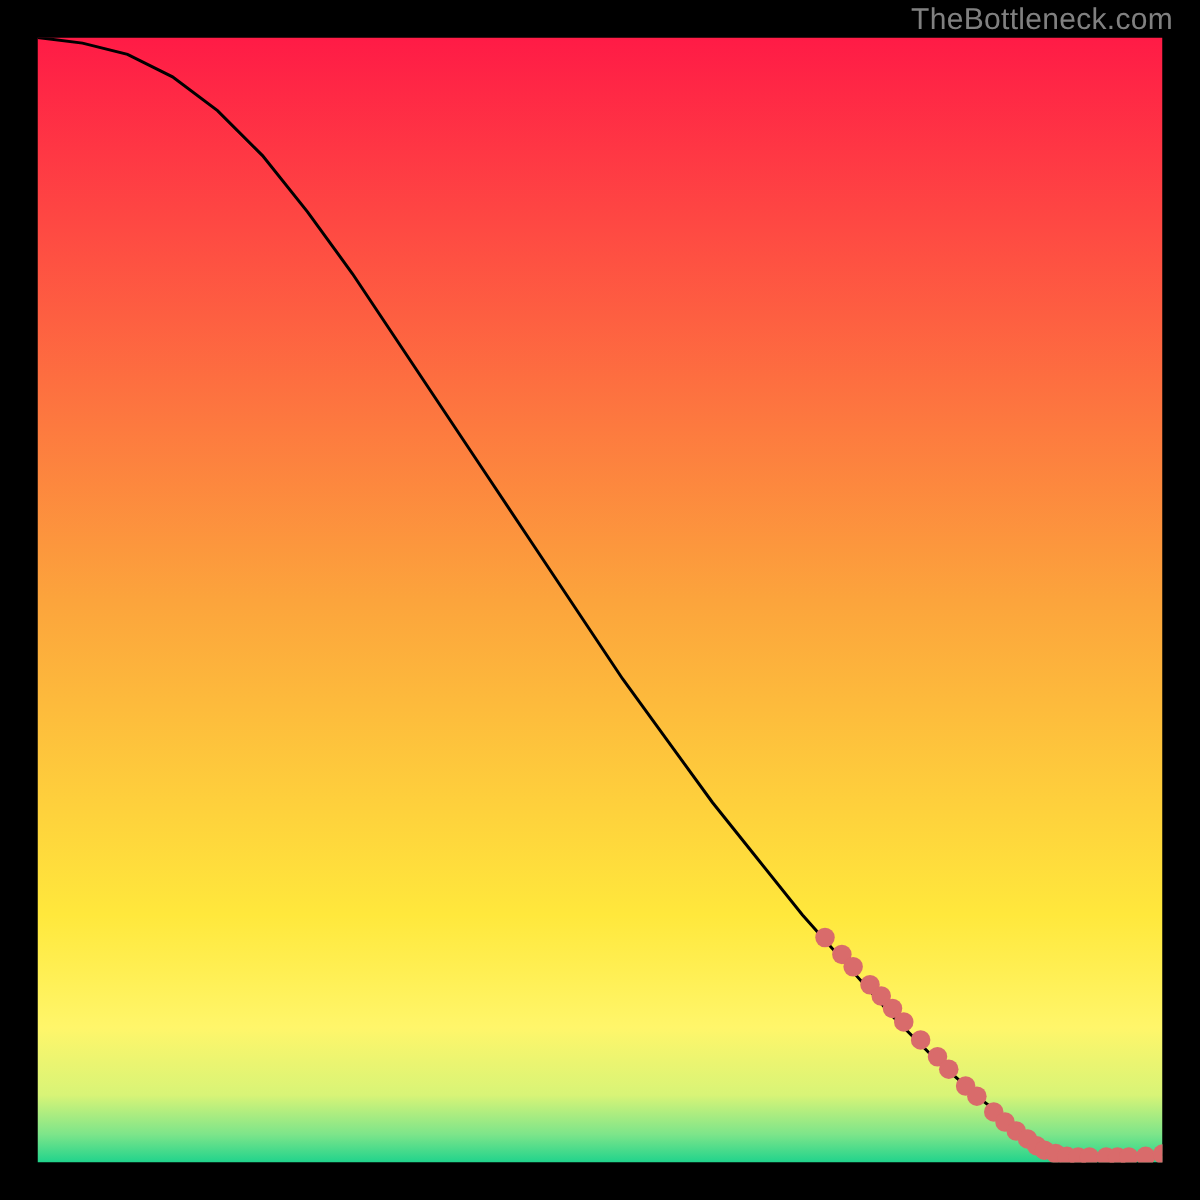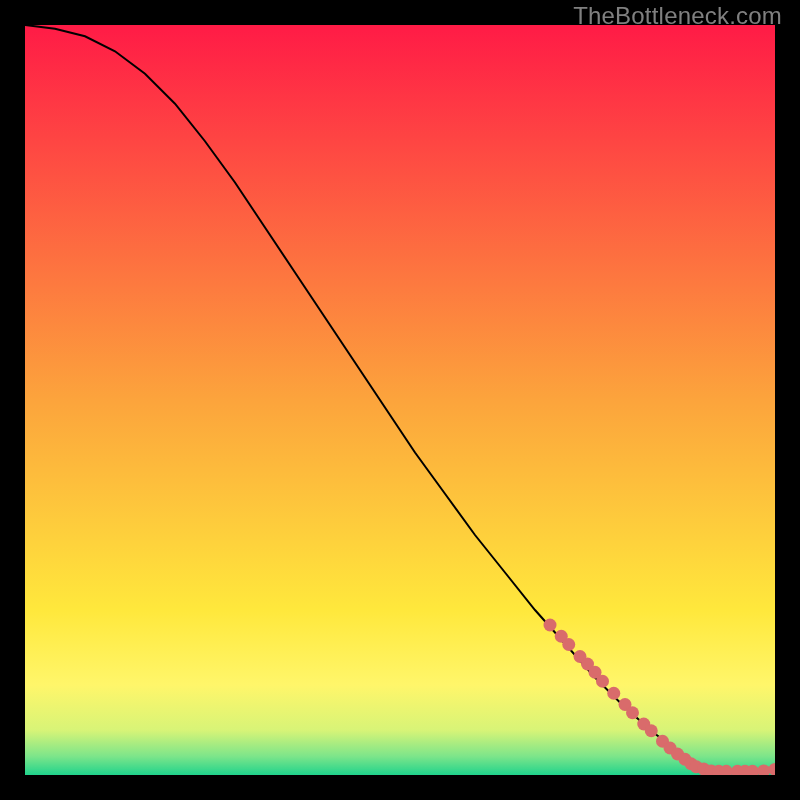--- a/index.html
+++ b/index.html
@@ -15,21 +15,21 @@
     position: relative;
     width: 800px;
     height: 800px;
     background: #000;
   }
   .watermark {
     position: absolute;
     top: 2px;
     right: 18px;
     color: #808080;
-    font-size: 24px;
+    font-size: 20px;
     font-weight: 500;
     letter-spacing: 0.2px;
     z-index: 5;
   }
   .plot-wrap {
     position: absolute;
     left: 25px;
     top: 25px;
     width: 750px;
     height: 750px;

